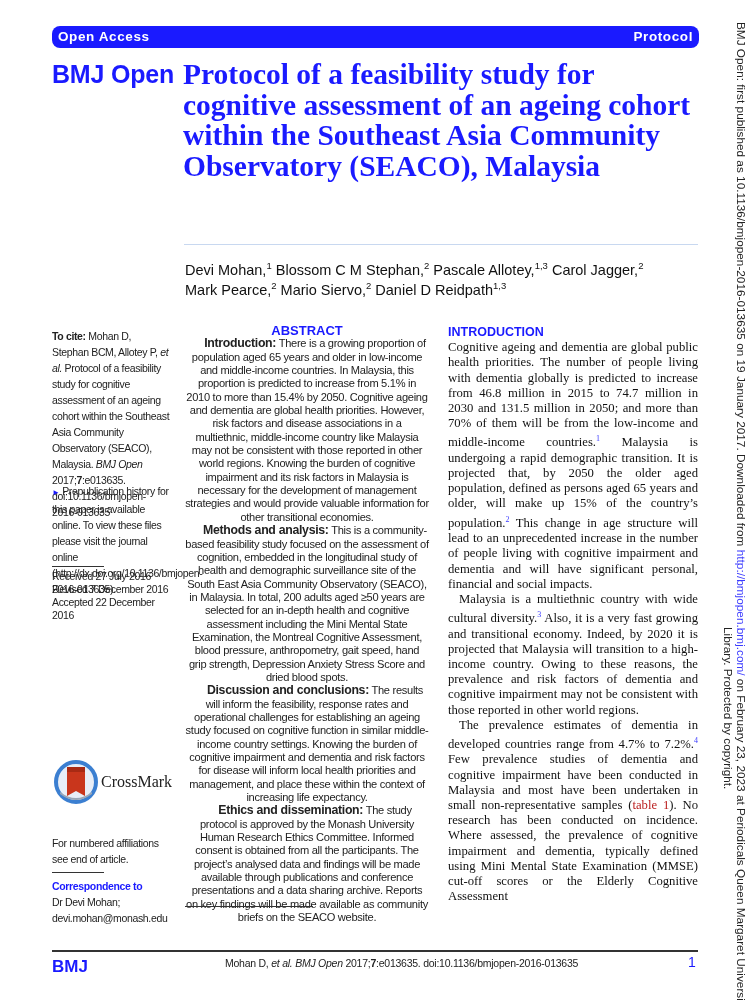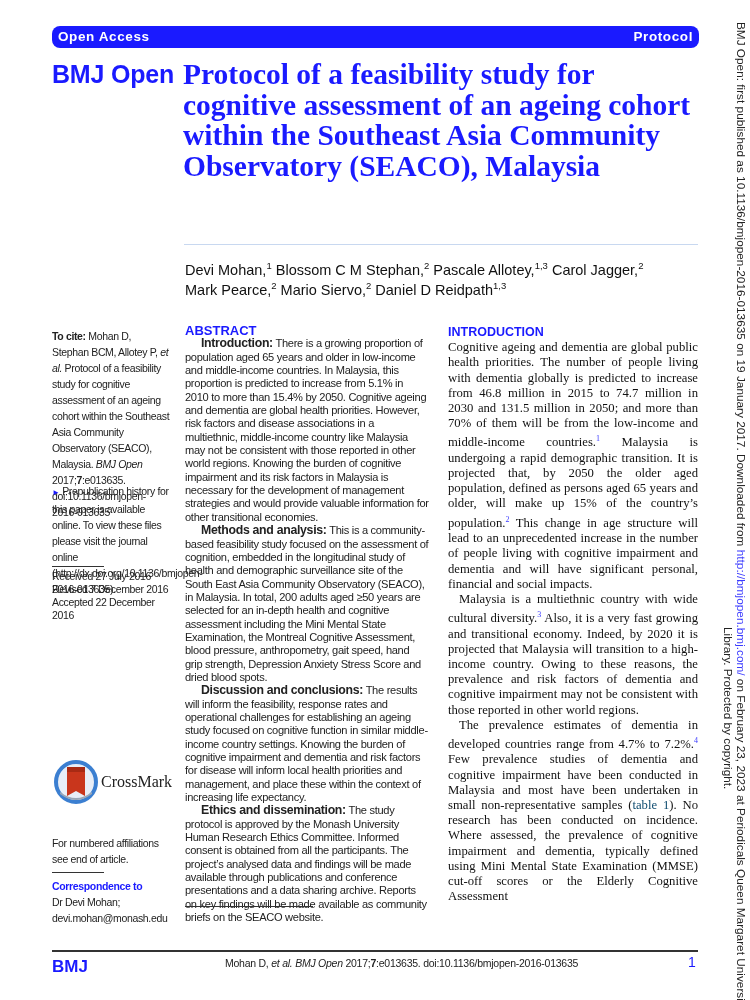--- a/index.html
+++ b/index.html
@@ -8,29 +8,29 @@
   .bar .left { position:absolute; left:6px; top:3px; color:#fff; font-weight:bold; font-size:13.5px; letter-spacing:0.6px; }
   .bar .right { position:absolute; right:6px; top:3px; color:#fff; font-weight:bold; font-size:13.5px; letter-spacing:0.6px; }
   .brand { position:absolute; left:52px; top:60px; color:#1a1aff; font-weight:bold; font-size:25px; letter-spacing:-0.2px; }
   .title { position:absolute; left:183px; top:59px; width:520px; color:#1a1aff; font-family:"Liberation Serif", serif; font-weight:bold; font-size:29.5px; line-height:30.5px; }
   .rule-light { position:absolute; left:184px; top:244px; width:514px; height:1px; background:#c8d8f0; }
   .authors { position:absolute; left:185px; top:258px; width:510px; font-size:14.5px; line-height:16.5px; color:#111; }
   .authors sup { font-size:9.5px; }
   .sidecol { position:absolute; left:52px; width:118px; font-family:"Liberation Sans", sans-serif; font-size:10.5px; line-height:16px; color:#222; letter-spacing:-0.35px; }
   .sidecol b { font-weight:bold; }
   .short-rule { position:absolute; height:1px; background:#333; }
-  .abstract { position:absolute; left:185px; top:324px; width:244px; font-size:11.1px; line-height:13.35px; color:#222; letter-spacing:-0.3px; text-align:left; }
+  .abstract { position:absolute; left:185px; top:324px; width:244px; font-size:11.1px; line-height:13.35px; color:#222; letter-spacing:-0.3px; text-align:center; }
   .abstract .head { color:#1a1aff; font-weight:bold; font-size:13px; letter-spacing:0px; }
   .abstract .sub { font-weight:bold; font-size:12.3px;margin-left:16px; }
   .intro { position:absolute; left:448px; top:325px; width:250px; font-family:"Liberation Serif", serif; font-size:12.7px; line-height:15.2px; color:#111; text-align:justify; }
   .intro .head { font-family:"Liberation Sans", sans-serif; color:#1a1aff; font-weight:bold; font-size:12.5px; }
   .intro p { margin:0; }
   .intro p.indent { text-indent:11px; }
   .intro sup { font-size:8px; color:#3a3aff; }
-  .intro .link { color:#0c4a6e; }
+  .intro .link { color:#b91c1c; }
   .footer-rule { position:absolute; left:52px; top:950px; width:646px; height:2px; background:#333; }
   .footer-brand { position:absolute; left:52px; top:957px; color:#1a1aff; font-weight:bold; font-size:17px; }
   .footer-cite { position:absolute; left:225px; top:957px; font-size:10.5px; color:#222; letter-spacing:-0.25px; }
   .footer-page { position:absolute; left:688px; top:954px; color:#1a1aff; font-size:14px; }
   .vert { position:absolute; left:725px; top:22px; width:1000px; transform-origin:0 0; transform:rotate(90deg) translate(0, -22px); font-size:11.8px; line-height:13.2px; color:#222; white-space:nowrap; }
   .vert .link { color:#3a3aff; }
   .crossmark { position:absolute; left:52px; top:760px; width:120px; height:44px; }
   .crossmark .cm-text { position:absolute; left:49px; top:13px; font-family:"Liberation Serif", serif; font-size:16px; color:#222; }
   .arrow { color:#1a1aff; font-size:8px; }
 </style>

